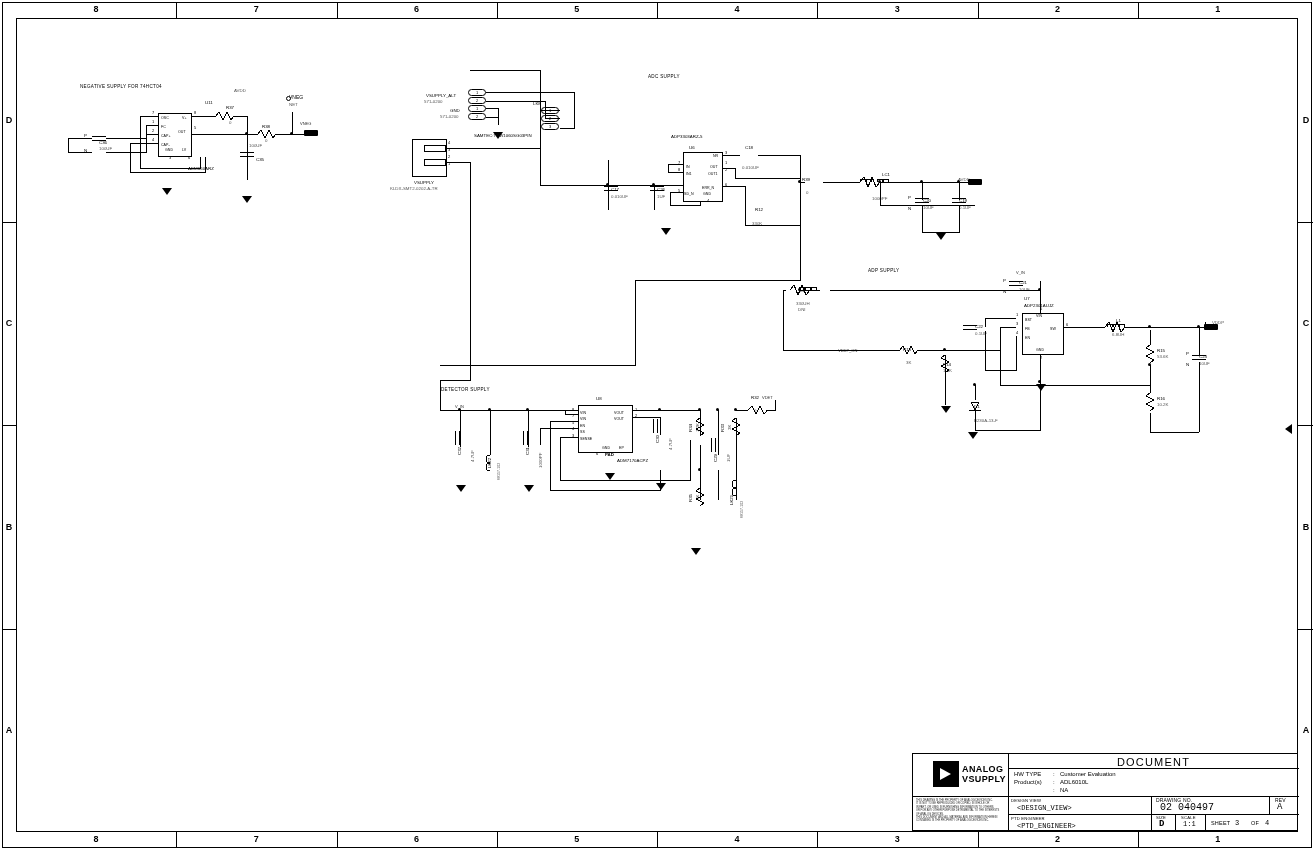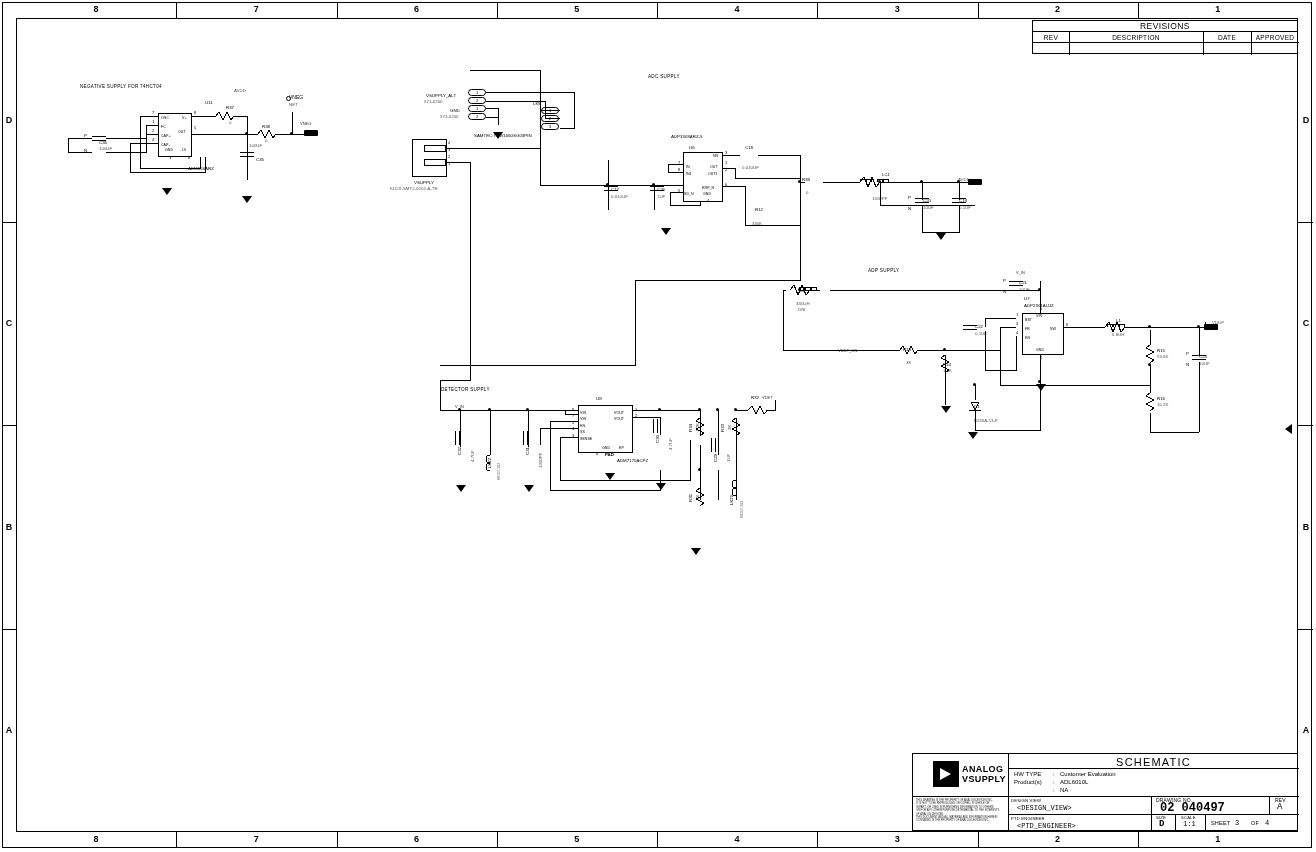--- a/index.html
+++ b/index.html
@@ -102,30 +102,20 @@
       <div class="zonelbl" style="top: 521.75px; width: 14px; left: 2px;">B</div>
       <div class="zonelbl" style="top: 521.75px; width: 14px; left: 1299px;">B</div>
       <div class="ztick" style="top: 425px; height: 1px; width: 15px; left: 2px;"></div>
       <div class="ztick" style="top: 425px; height: 1px; width: 15px; left: 1298px;"></div>
       <div class="zonelbl" style="top: 725.25px; width: 14px; left: 2px;">A</div>
       <div class="zonelbl" style="top: 725.25px; width: 14px; left: 1299px;">A</div>
       <div class="ztick" style="top: 628.5px; height: 1px; width: 15px; left: 2px;"></div>
       <div class="ztick" style="top: 628.5px; height: 1px; width: 15px; left: 1298px;"></div>
     </div>
 
-  <div class="revtbl" style="left:1032px;top:20px;width:266px;height:34px;">
-    <div class="rtitle">REVISIONS</div>
-    <div class="rhead" style="left:0;width:36px;">REV</div>
-    <div class="rhead" style="left:36px;width:134px;">DESCRIPTION</div>
-    <div class="rhead" style="left:170px;width:48px;">DATE</div>
-    <div class="rhead" style="left:218px;width:48px;">APPROVED</div>
-    <div class="vline" style="left:36px;top:11px;height:23px;"></div>
-    <div class="vline" style="left:170px;top:11px;height:23px;"></div>
-    <div class="vline" style="left:218px;top:11px;height:23px;"></div>
-  </div>
 
   <div class="tsec" style="left:80px;top:84px;">NEGATIVE SUPPLY FOR 74HCT04</div>
 
   <div class="box" style="left:158px;top:113px;width:34px;height:44px;"></div>
   <div class="t" style="left:205px;top:100px;">U11</div>
   <div class="t" style="left:188px;top:166px;">ADM660ARZ</div>
   <div class="pinl" style="left:161px;top:116px;">OSC</div>
   <div class="pinl" style="left:161px;top:125px;">FC</div>
   <div class="pinl" style="left:161px;top:134px;">CAP+</div>
   <div class="pinl" style="left:161px;top:143px;">CAP-</div>
@@ -580,38 +570,38 @@
     </div>
 
     <div class="legal" style="left:3px;top:45px;width:89px;">THIS DRAWING IS THE PROPERTY OF ANALOG DEVICES INC.
 IT IS NOT TO BE REPRODUCED OR COPIED, IN WHOLE OR
 IN PART, OR USED IN FURNISHING INFORMATION TO OTHERS,
 OR FOR ANY OTHER PURPOSE DETRIMENTAL TO THE INTERESTS
 OF ANALOG DEVICES.
 THIS DOCUMENT AND ALL MATERIAL AND INFORMATION HEREIN
 CONTAINED IS THE PROPERTY OF ANALOG DEVICES INC.</div>
 
-    <div class="tb-big" style="left:95px;top:2px;width:291px;">SCHEMATIC</div>
+    <div class="tb-big" style="left:95px;top:2px;width:291px;">DOCUMENT</div>
 
     <div class="tb-txt" style="left:101px;top:17px;">HW TYPE</div>
     <div class="tb-txt" style="left:140px;top:17px;">:</div>
     <div class="tb-txt" style="left:147px;top:17px;">Customer Evaluation</div>
     <div class="tb-txt" style="left:101px;top:25px;">Product(s)</div>
     <div class="tb-txt" style="left:140px;top:25px;">:</div>
     <div class="tb-txt" style="left:147px;top:25px;">ADL6010L</div>
     <div class="tb-txt" style="left:140px;top:33px;">:</div>
     <div class="tb-txt" style="left:147px;top:33px;">NA</div>
 
     <div class="tb-lbl" style="left:98px;top:44px;">DESIGN VIEW</div>
     <div class="tb-val" style="left:104px;top:50px;">&lt;DESIGN_VIEW&gt;</div>
     <div class="tb-lbl" style="left:98px;top:62px;">PTD ENGINEER</div>
     <div class="tb-val" style="left:104px;top:68px;">&lt;PTD_ENGINEER&gt;</div>
 
     <div class="tb-lbl" style="left:243px;top:44px;font-size:5px;">DRAWING NO.</div>
-    <div class="tb-val" style="left:247px;top:50px;font-size:12px;font-weight:bold;">02 040497</div>
+    <div class="tb-val" style="left:247px;top:50px;font-size:10px;">02 040497</div>
     <div class="tb-lbl" style="left:362px;top:44px;font-size:5px;">REV</div>
     <div class="tb-val" style="left:364px;top:49px;font-size:9px;">A</div>
 
     <div class="tb-lbl" style="left:243px;top:61px;">SIZE</div>
     <div class="tb-val" style="left:246px;top:66px;font-size:9px;font-weight:bold;">D</div>
     <div class="tb-lbl" style="left:268px;top:61px;">SCALE</div>
     <div class="tb-val" style="left:270px;top:66px;">1:1</div>
     <div class="tb-lbl" style="left:298px;top:67px;font-size:5.5px;">SHEET</div>
     <div class="tb-val" style="left:322px;top:65px;">3</div>
     <div class="tb-lbl" style="left:338px;top:67px;font-size:5.5px;">OF</div>

